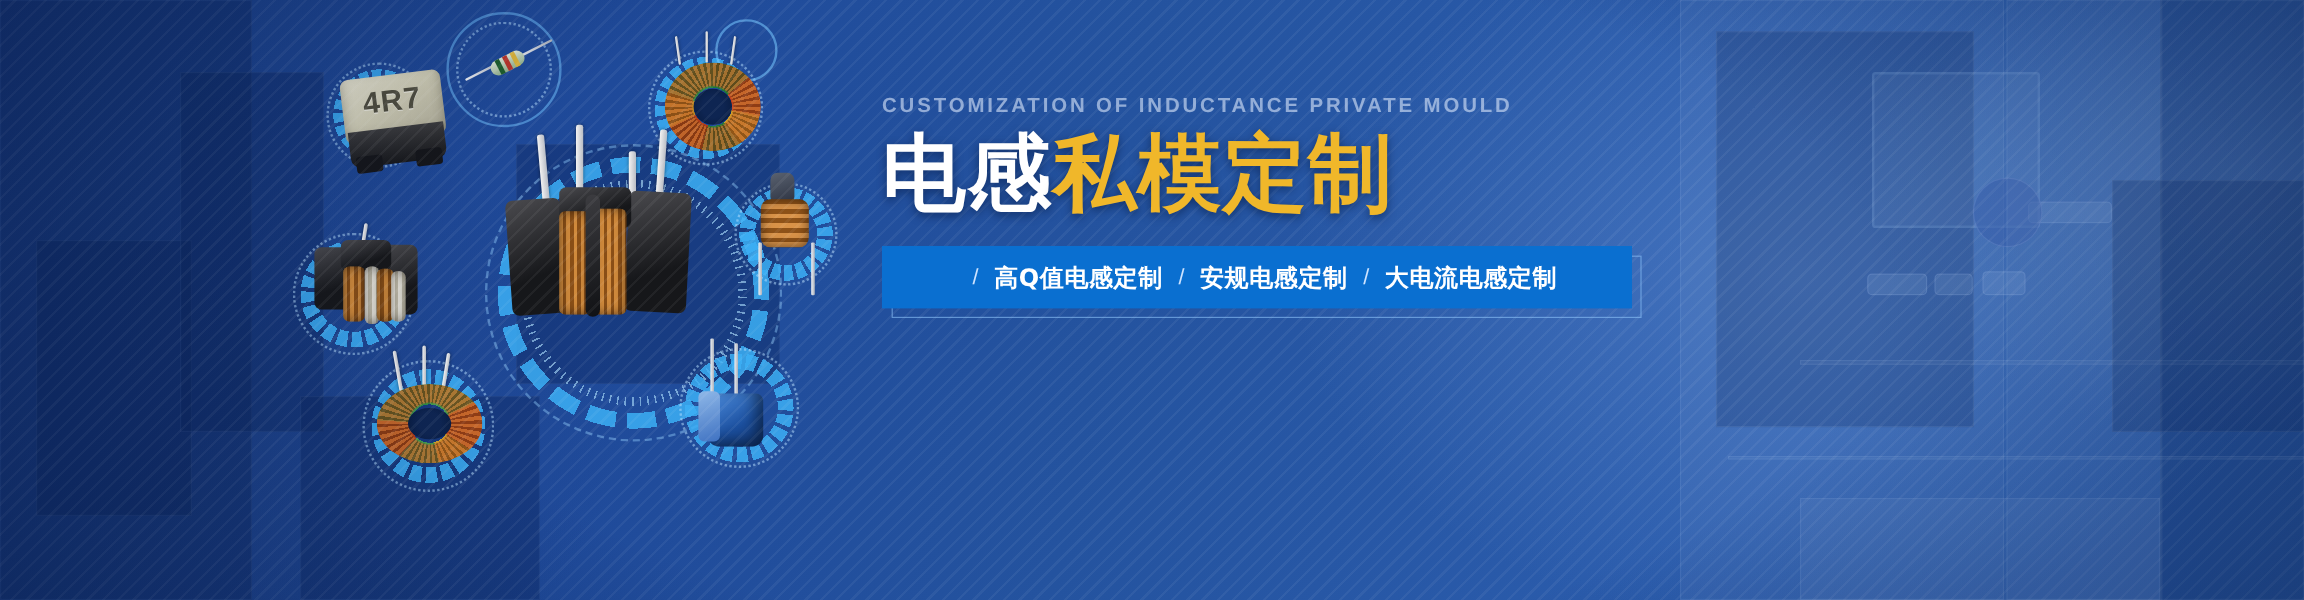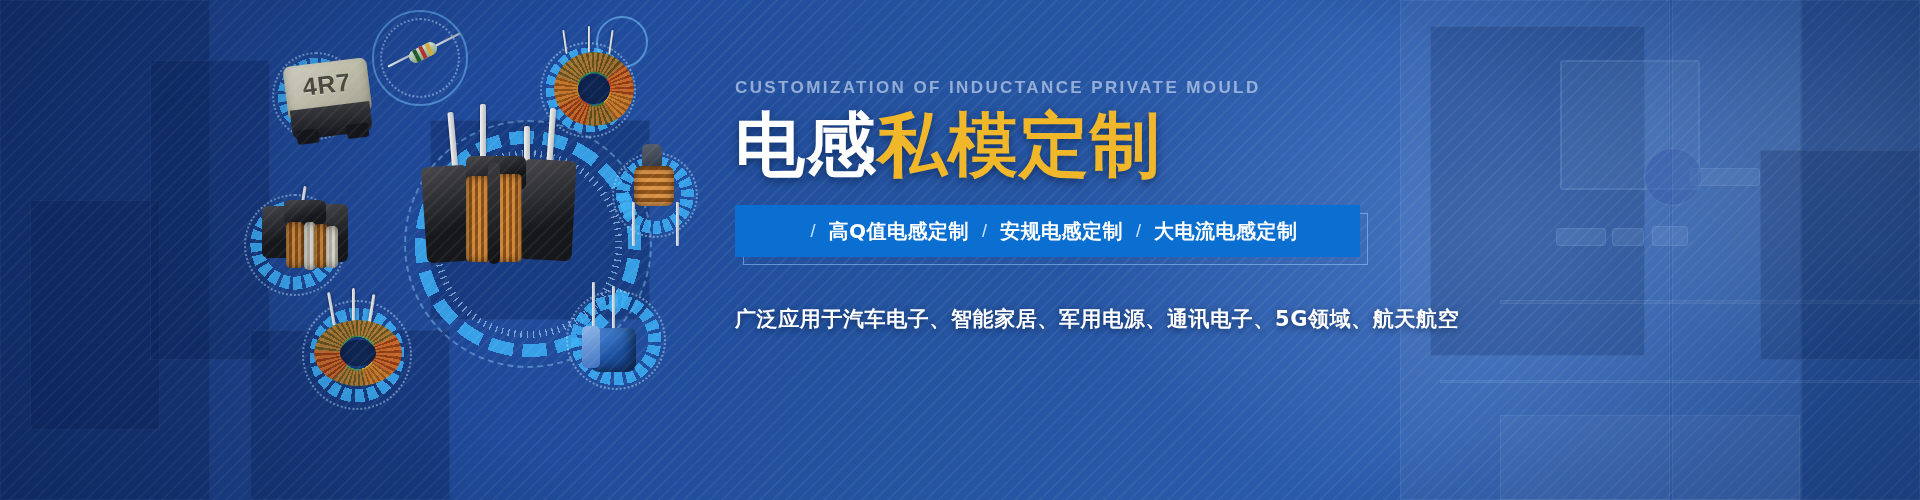--- a/index.html
+++ b/index.html
@@ -285,16 +285,15 @@
           <span class="bb-sep">/</span>
           <span class="bb-item">高Q值电感定制</span>
           <span class="bb-sep">/</span>
           <span class="bb-item">安规电感定制</span>
           <span class="bb-sep">/</span>
           <span class="bb-item">大电流电感定制</span>
         </div>
       </div>
     </div>
 
-    <div class="tagline">广泛应用于汽车电子、智能家居、军用电源、通讯电子、5G领域、航天航空</div>
   </div>
 
 </div>
 
 </body></html>

